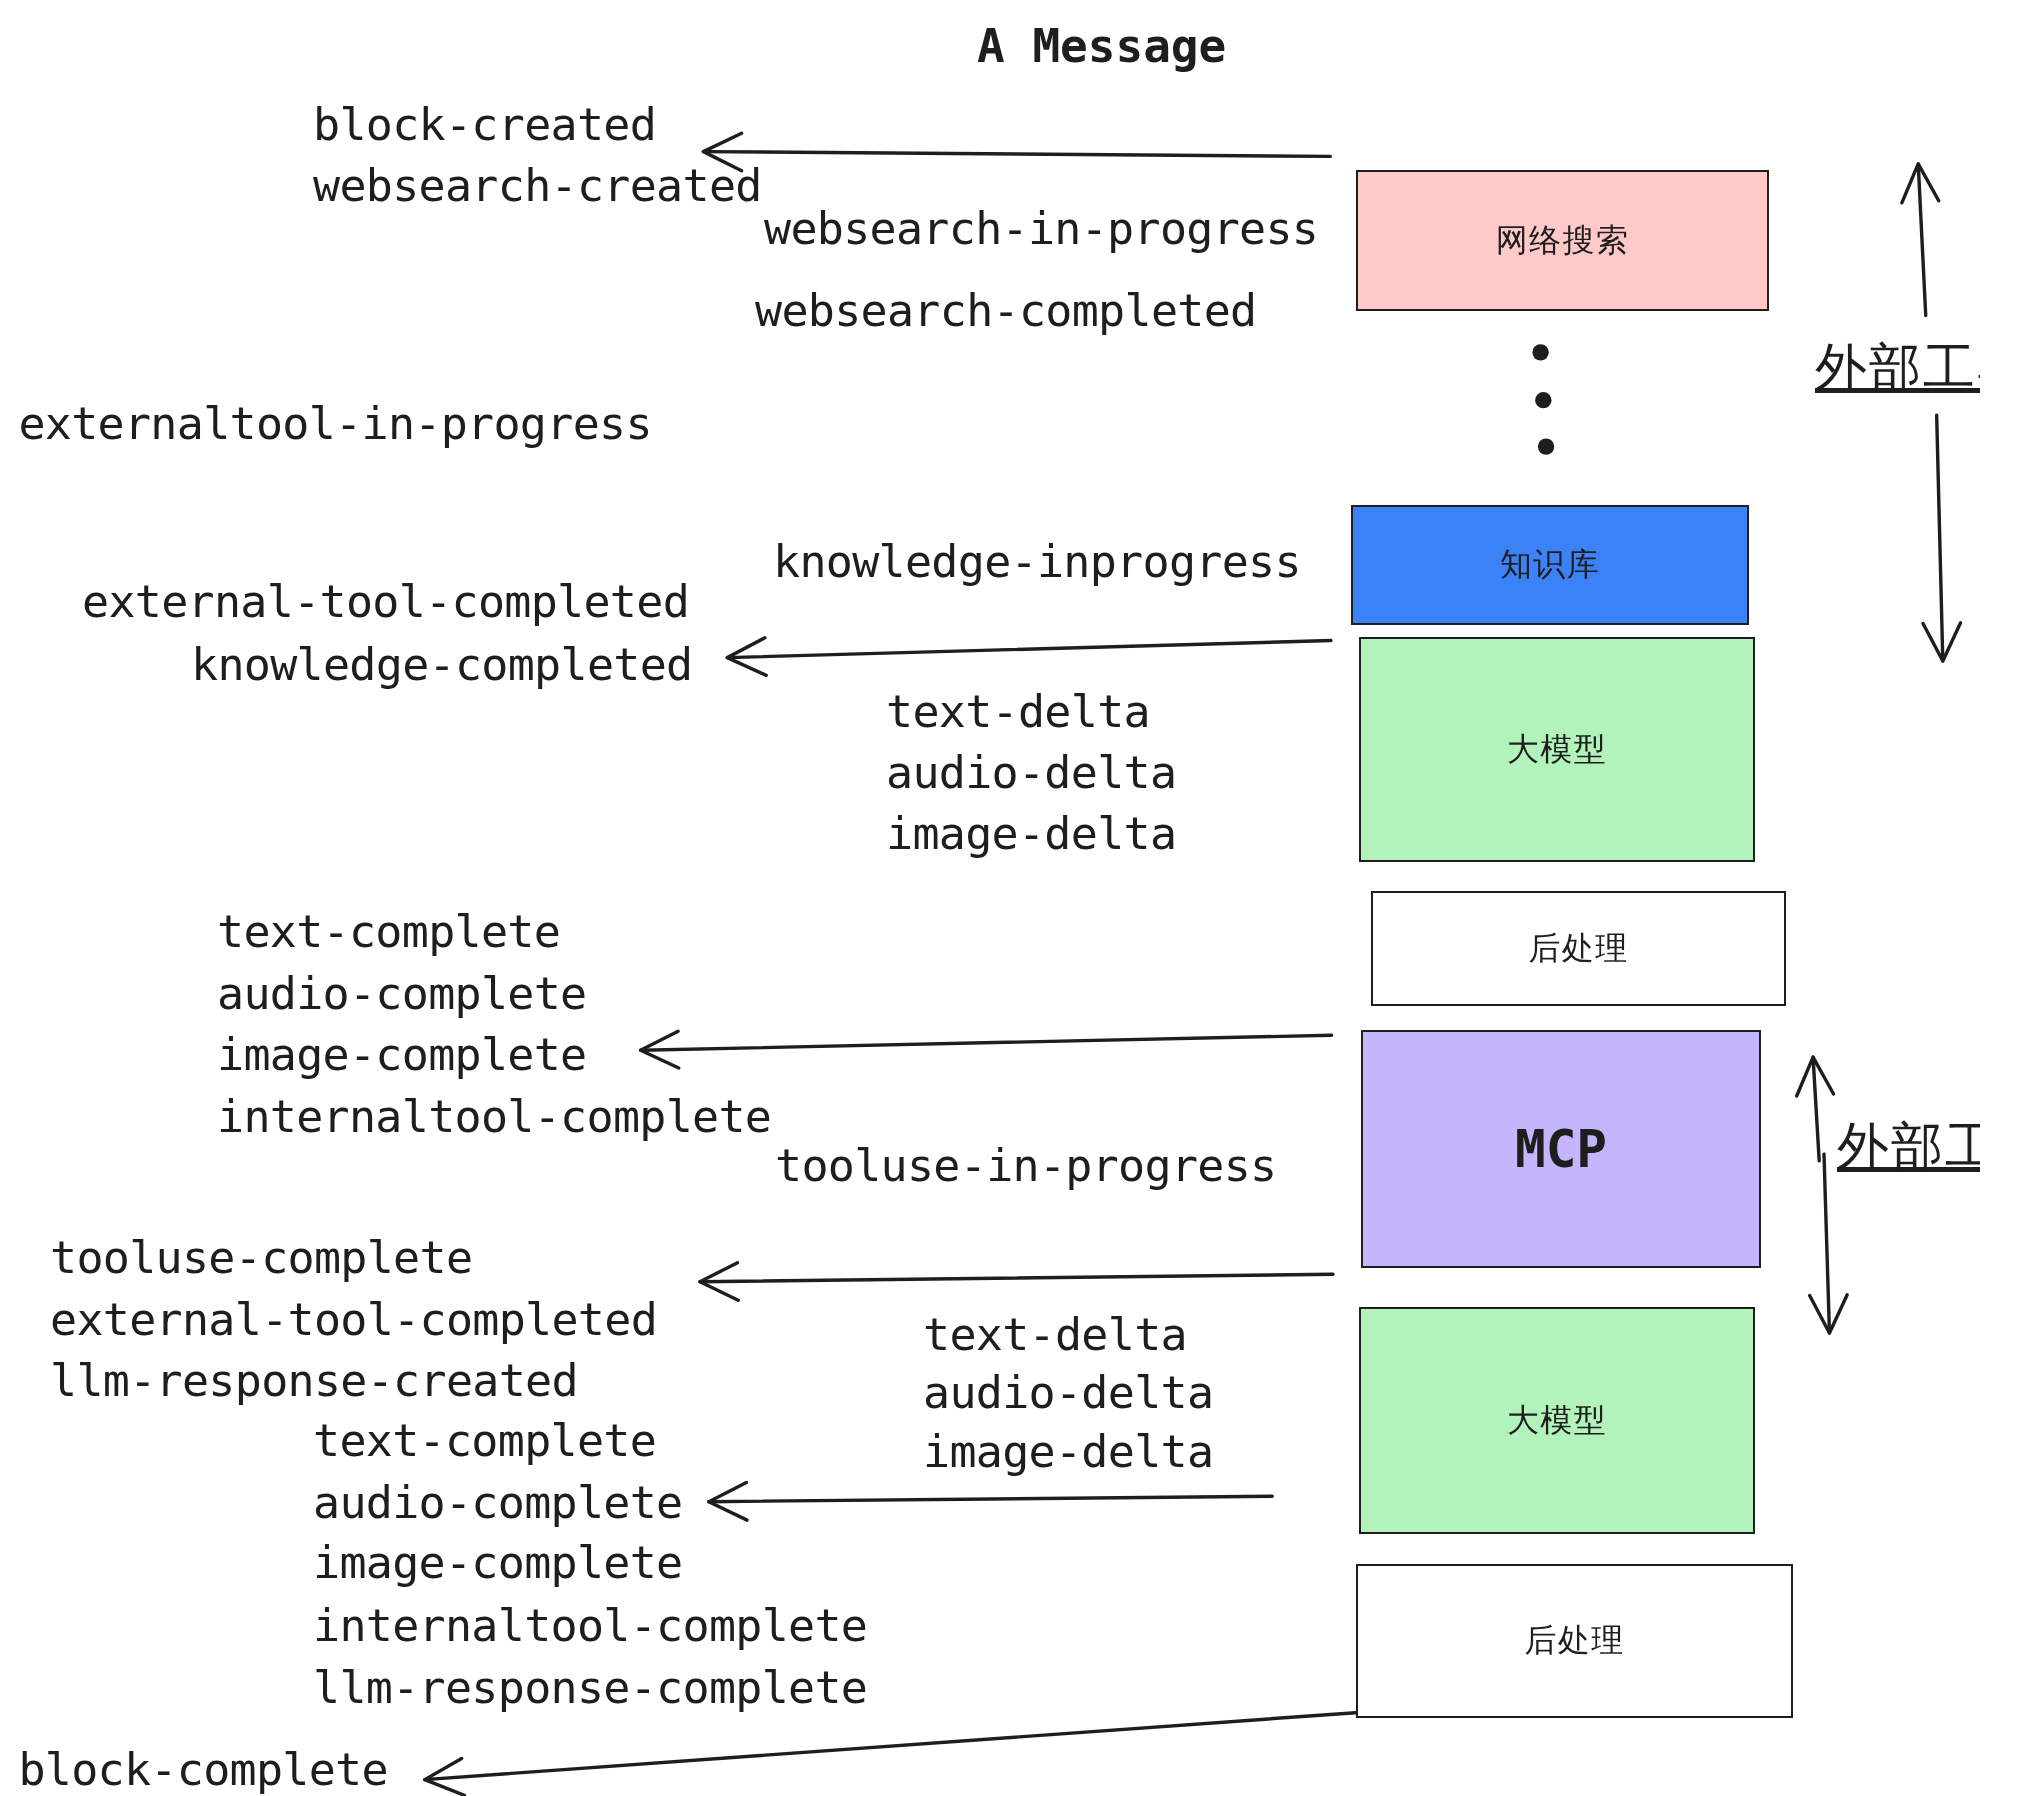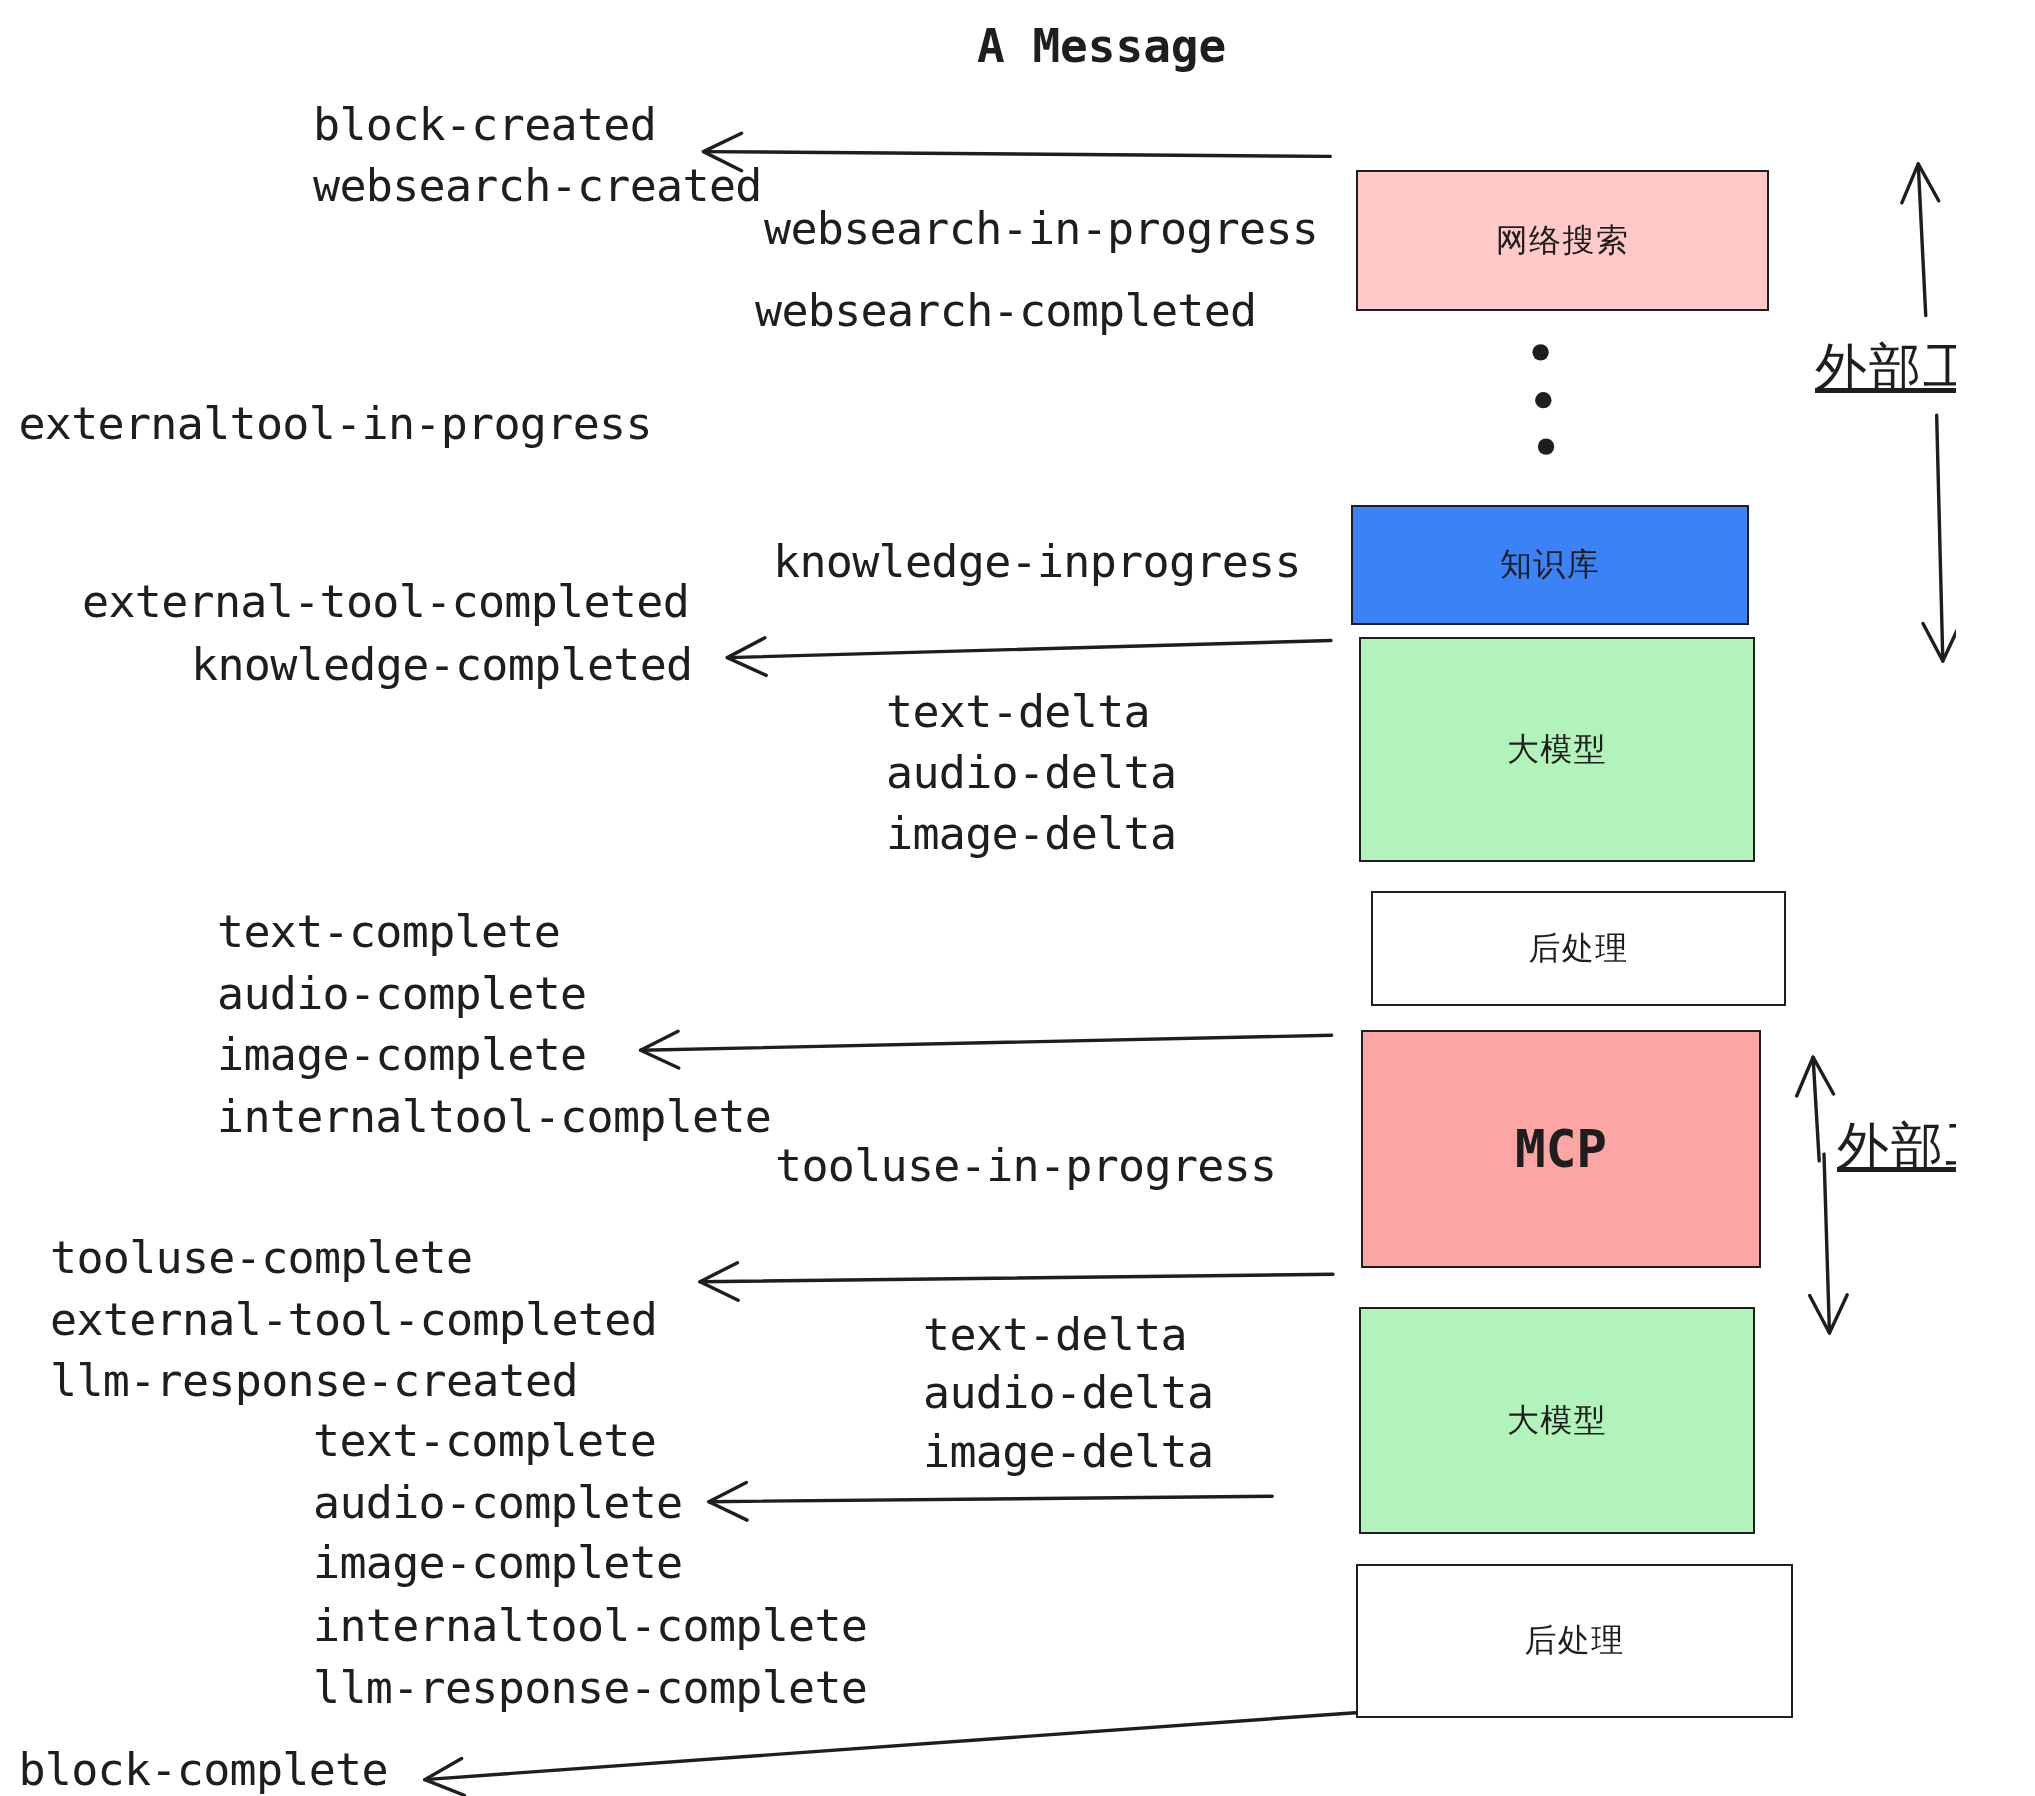--- a/index.html
+++ b/index.html
@@ -3,20 +3,21 @@
 <meta charset="utf-8">
 <style>
   html,body{margin:0;padding:0;background:#ffffff;}
   .stage{
     position:relative;
     width:1956px;height:1796px;
     background:#ffffff;
     font-family:"DejaVu Sans Mono", monospace;
     color:#1e1e1e;
     overflow:hidden;
+    padding-left:24px;
   }
   .title{
     position:absolute;
     font-size:46px;
     font-weight:bold;
     white-space:nowrap;
   }
   .ev{
     position:absolute;
     font-size:45px;
@@ -181,21 +182,21 @@
   </div>
 
   <div class="box" style="left: 1359px; top: 637px; width: 396px; height: 225px; background-color: rgb(178, 242, 187);">
     <span class="box-label zh">大模型</span>
   </div>
 
   <div class="box" style="left: 1371px; top: 891px; width: 415px; height: 115px; background-color: rgb(255, 255, 255);">
     <span class="box-label zh">后处理</span>
   </div>
 
-  <div class="box" style="left: 1361px; top: 1030px; width: 400px; height: 238px; background-color: #fca5a5;">
+  <div class="box" style="left: 1361px; top: 1030px; width: 400px; height: 238px; background-color: #c4b5fd;">
     <span class="box-label latin">MCP</span>
   </div>
 
   <div class="box" style="left: 1359px; top: 1307px; width: 396px; height: 227px; background-color: rgb(178, 242, 187);">
     <span class="box-label zh">大模型</span>
   </div>
 
   <div class="box" style="left: 1356px; top: 1564px; width: 437px; height: 154px; background-color: rgb(255, 255, 255);">
     <span class="box-label zh">后处理</span>
   </div>

